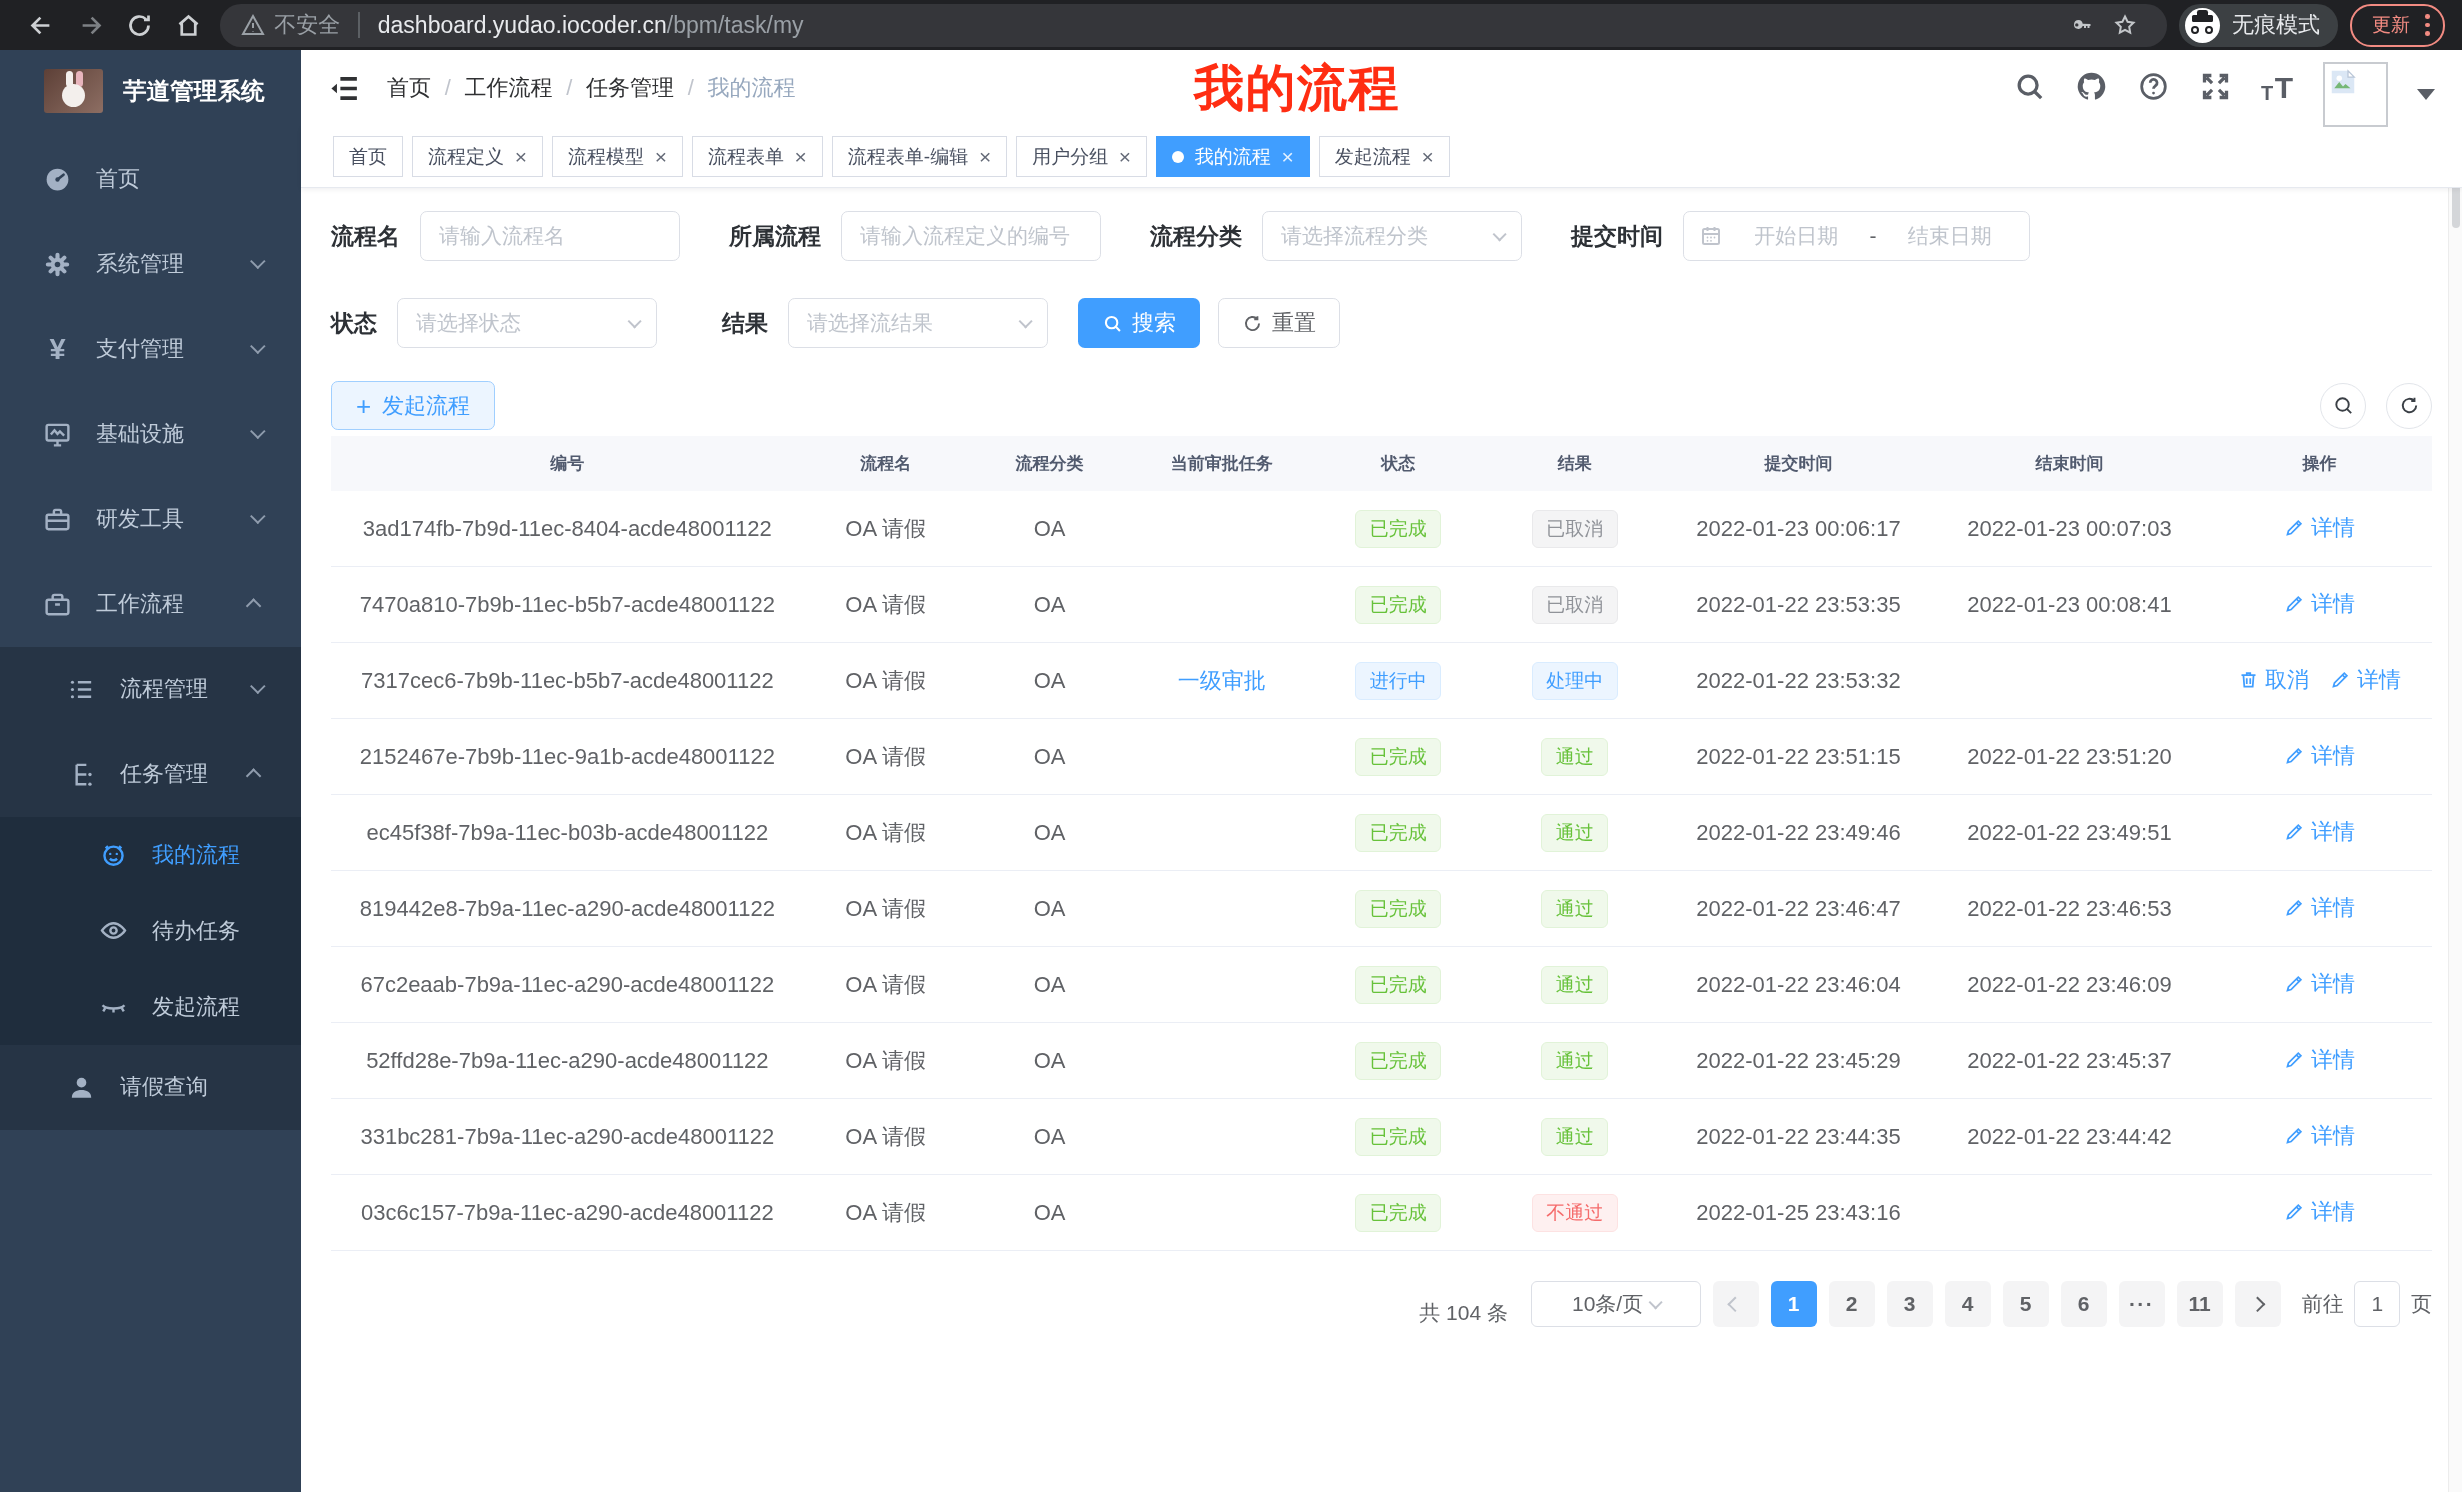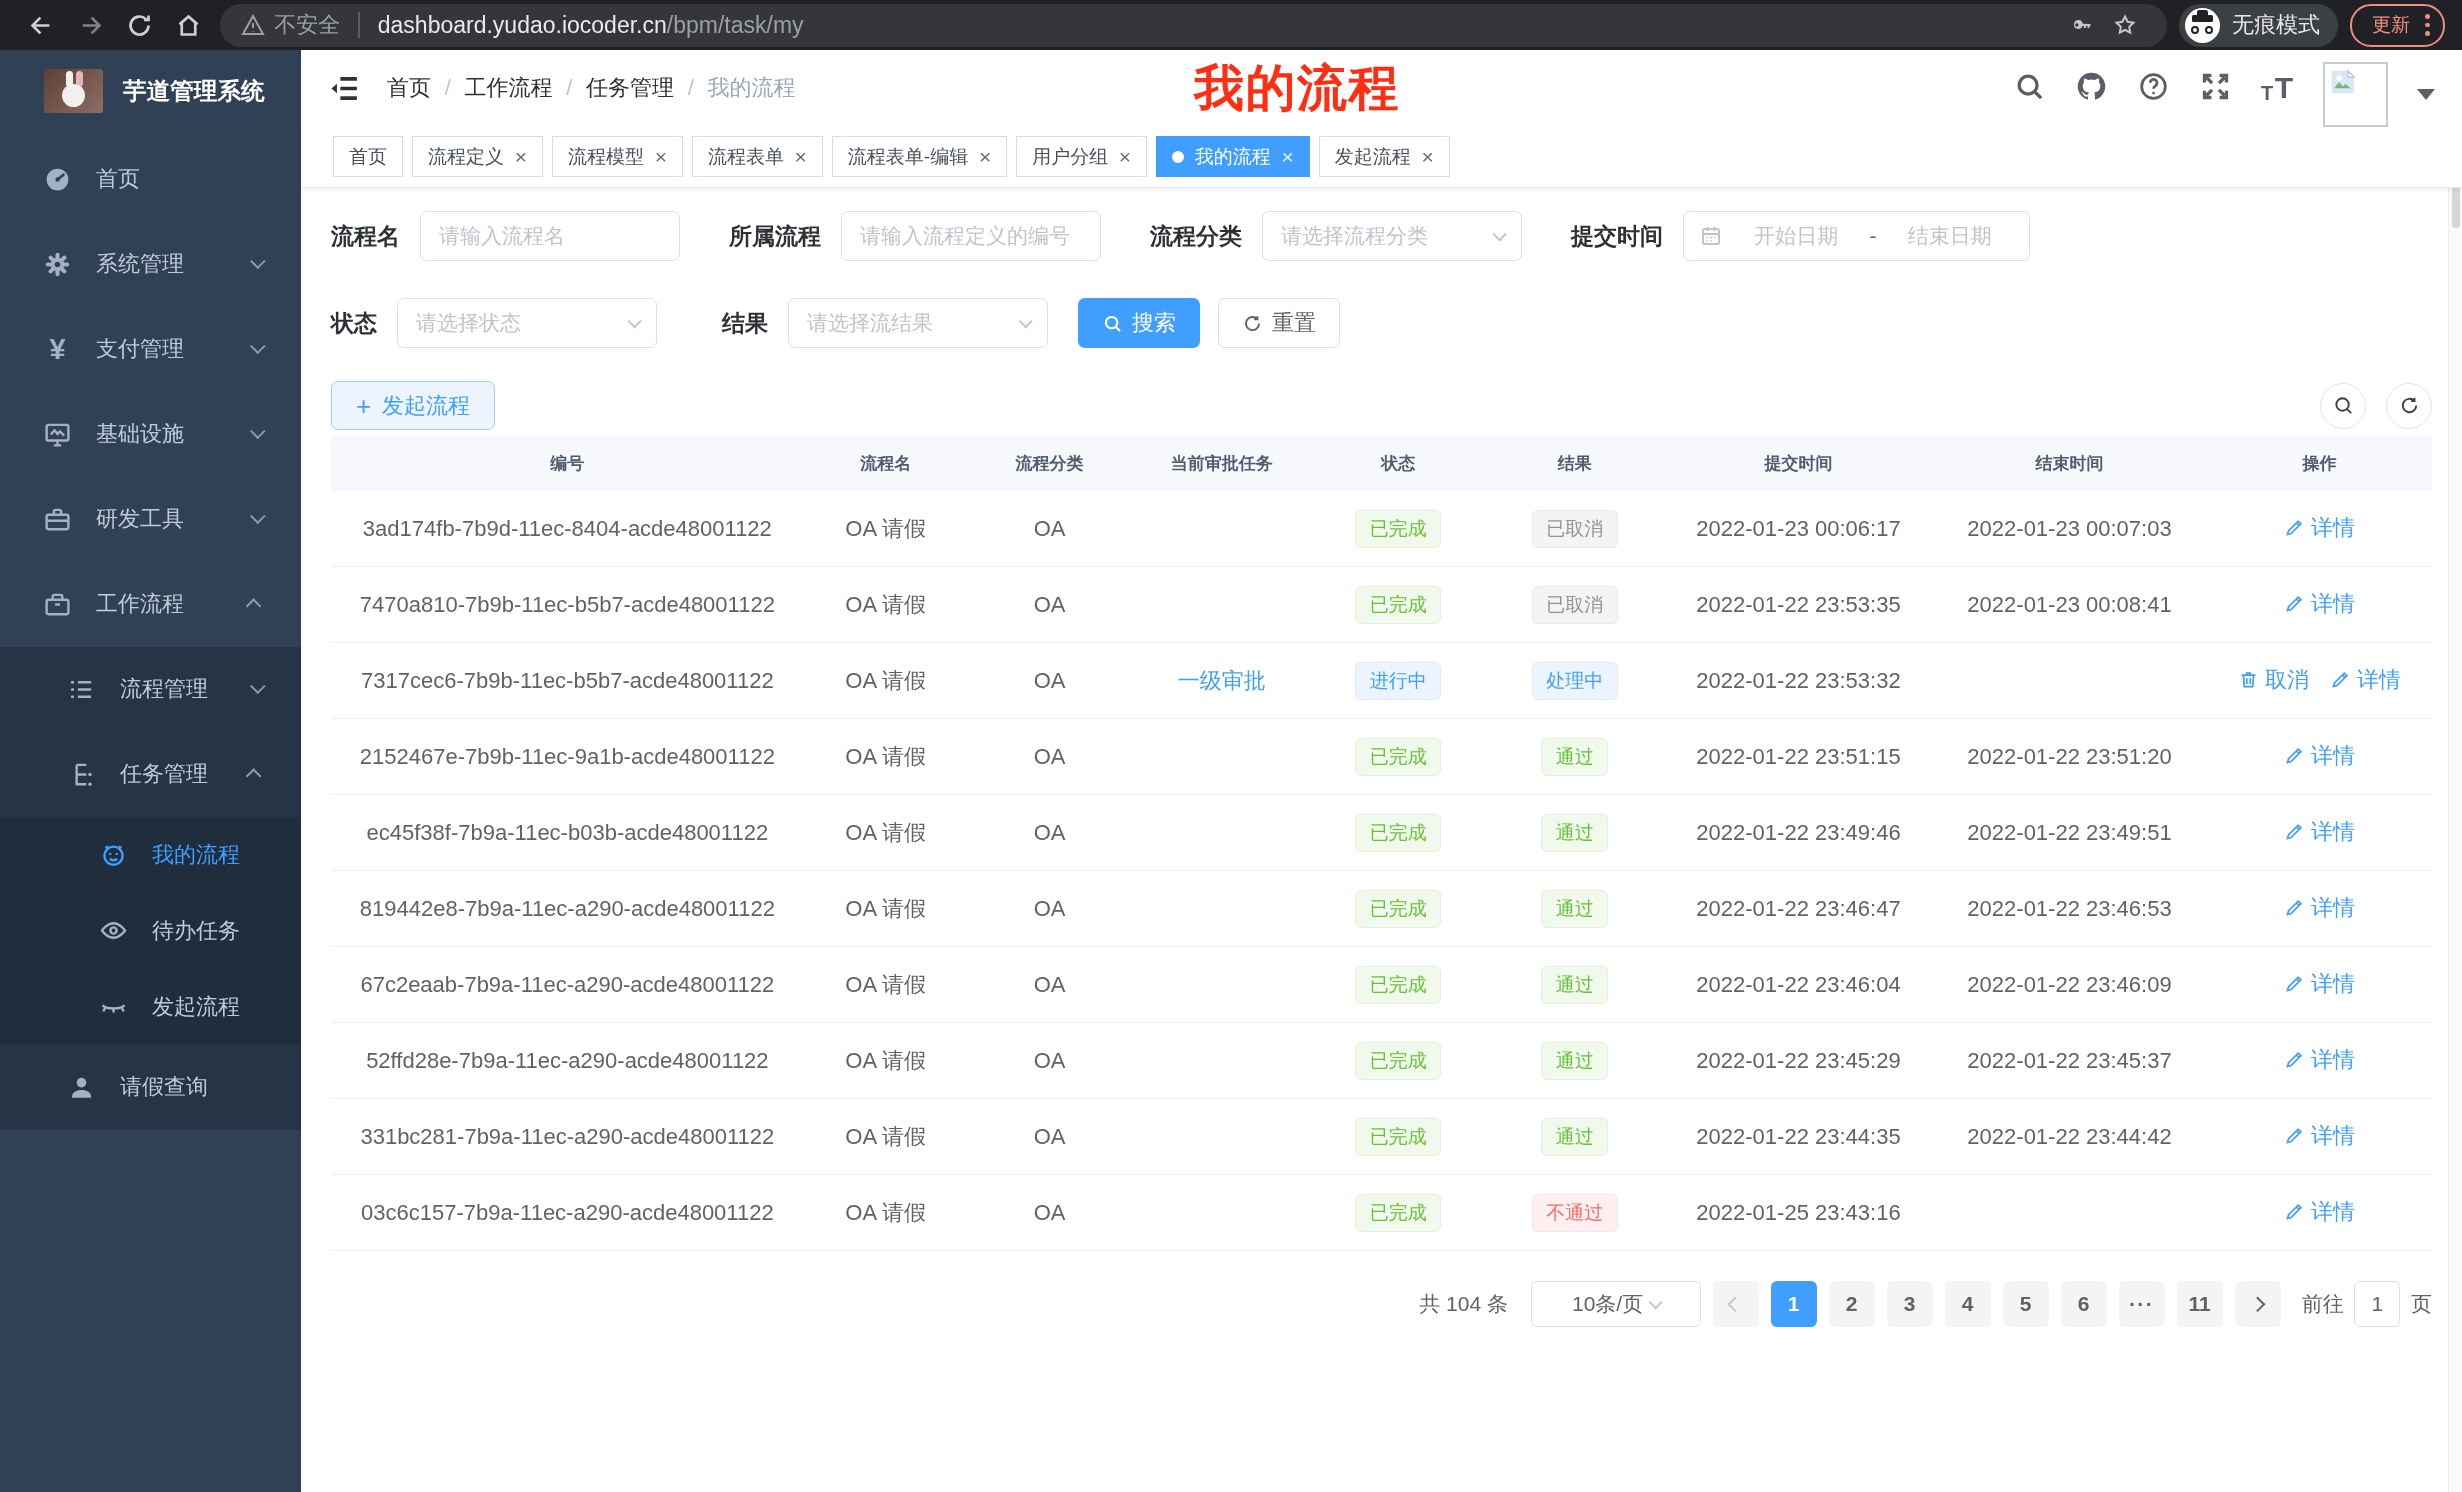--- a/index.html
+++ b/index.html
@@ -119,21 +119,21 @@
 .badge{display:inline-block;height:38px;line-height:35px;padding:0 13.7px;border-radius:6px;font-size:19px;border:1.5px solid transparent}
 .b-success{color:#67c23a;background:#f0f9eb;border-color:#e1f3d8}
 .b-info{color:#909399;background:#f4f4f5;border-color:#e9e9eb}
 .b-primary{color:#409eff;background:#ecf5ff;border-color:#d9ecff}
 .b-danger{color:#f56c6c;background:#fef0f0;border-color:#fde2e2}
 .link{color:#409eff;display:inline-flex;align-items:center;gap:6px;cursor:pointer;font-size:22px}
 .link svg{width:21px;height:21px}
 .ops{display:inline-flex;gap:21px;justify-content:center}
 
 
-.pagination{margin-top:30px;display:flex;align-items:center;justify-content:flex-end;gap:12px;font-size:21px;color:#606266;padding-bottom:30px}
+.pagination{margin-top:30px;display:flex;align-items:flex-end;justify-content:flex-end;gap:12px;font-size:21px;color:#606266;padding-bottom:30px}
 .pg-total{margin-right:10.7px}
 .pg-size{width:170px;height:46px;border:1.5px solid #dcdfe6;border-radius:6px;display:flex;align-items:center;justify-content:center;gap:0;color:#606266;cursor:pointer}
 .pg-btn{min-width:46px;height:46px;border-radius:6px;background:#f4f4f5;display:flex;align-items:center;justify-content:center;font-weight:bold;color:#606266;cursor:pointer;padding:0 6px}
 .pg-btn.active{background:#409eff;color:#fff}
 .pg-btn.ellipsis{letter-spacing:1.5px}
 .pg-chev{width:10.7px;height:10.7px;border-right:2.3px solid #606266;border-bottom:2.3px solid #606266}
 .pg-chev.left{transform:rotate(135deg)}
 .pg-chev.right{transform:rotate(-45deg)}
 .pg-btn.disabled .pg-chev{border-color:#c0c4cc}
 .pg-goto{display:flex;align-items:center;gap:10.7px;margin-left:9px}

